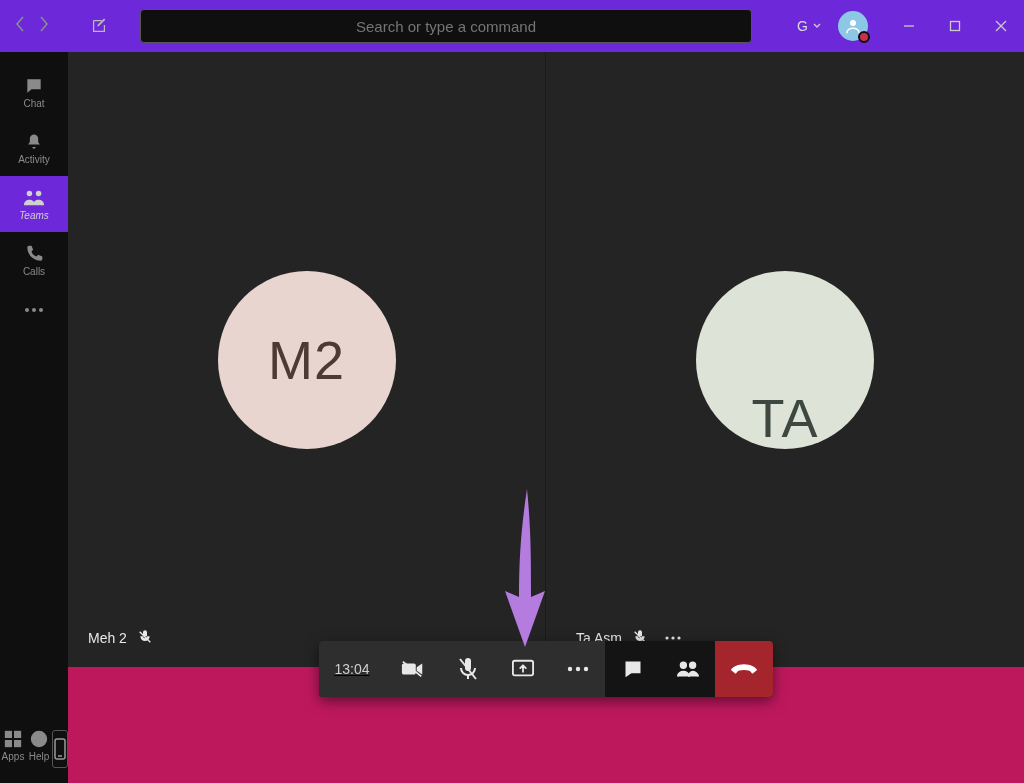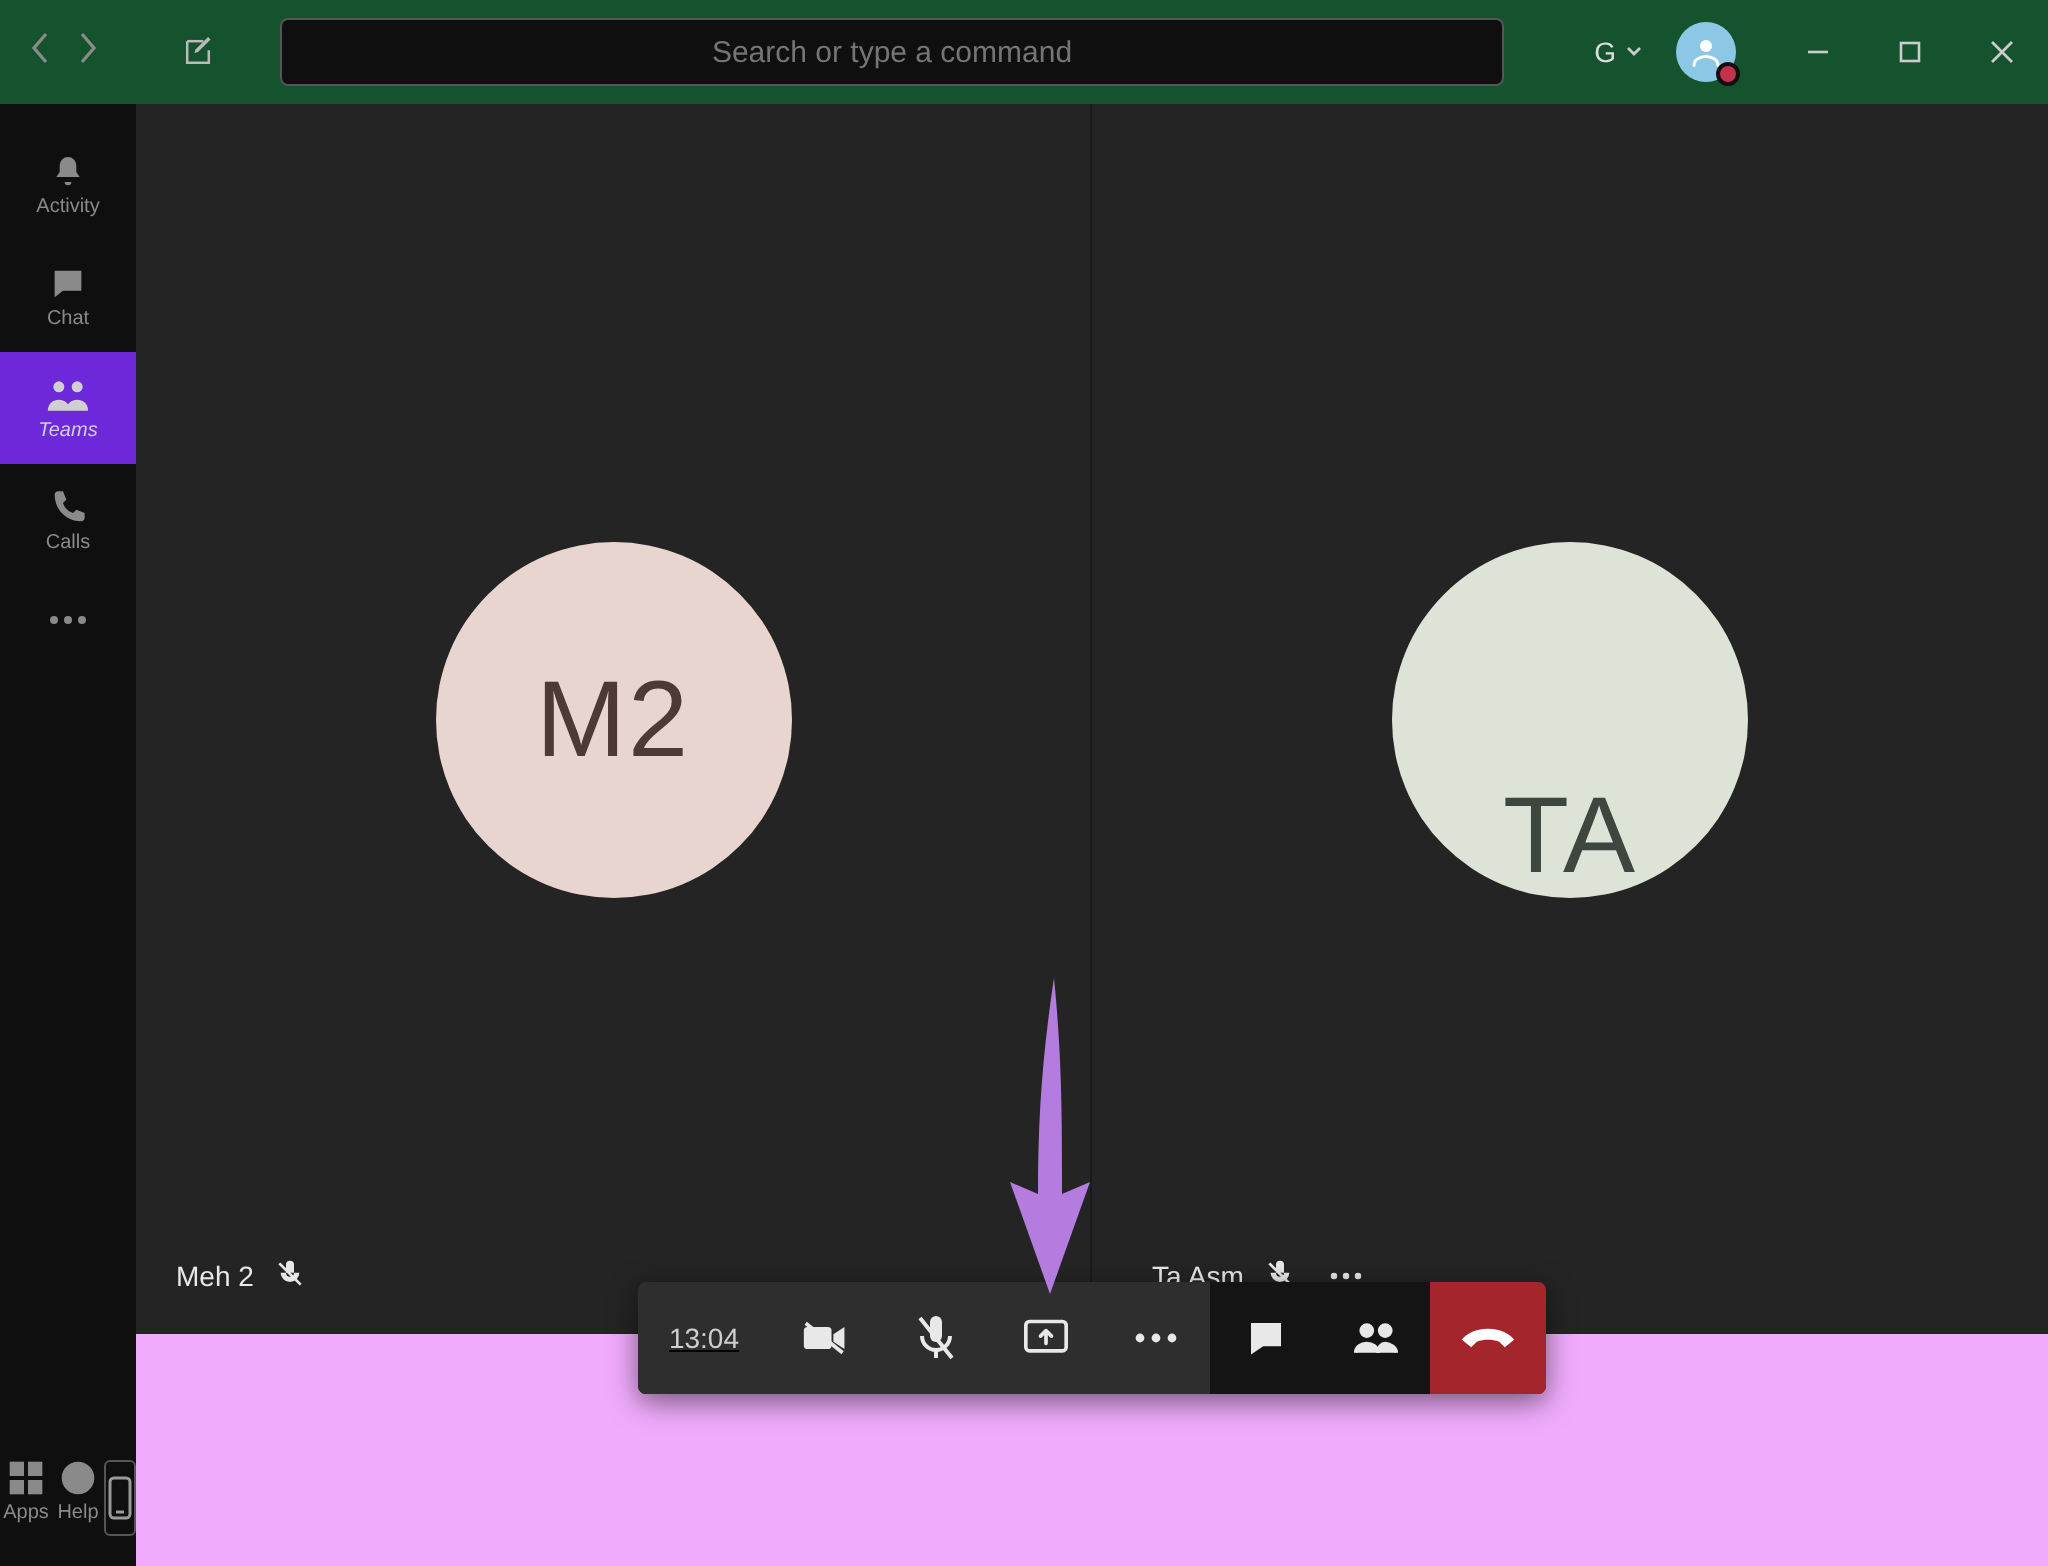--- a/index.html
+++ b/index.html
@@ -1,21 +1,21 @@
 <!DOCTYPE html>
 <html><head>
 <meta charset="utf-8">
 <style>
   * { box-sizing: border-box; margin: 0; padding: 0; }
   html, body { width: 1024px; height: 783px; overflow: hidden; font-family: "Segoe UI", Arial, sans-serif; background:#000; }
 
   
   .titlebar {
     position: absolute; left:0; top:0; width:1024px; height:52px;
-    background:#14532d; display:flex; align-items:center;
+    background:#6d28d9; display:flex; align-items:center;
   }
   .nav-arrows { display:flex; align-items:center; gap:12px; margin-left:14px; }
   .nav-arrows svg { stroke:#8c8c8c; }
   .compose { margin-left:40px; display:flex; align-items:center; justify-content:center; }
 
   .searchbox {
     position:absolute; left:140px; top:9px; width:612px; height:34px;
     border:1px solid #555; border-radius:4px; background:#0f0f0f;
     display:flex; align-items:center; justify-content:center;
     color:#b8b8b8; font-size:15px;
@@ -55,21 +55,21 @@
   .rail-ellipsis { width:68px; height:44px; display:flex; align-items:center; justify-content:center; color:#8a8a8a; font-size:18px; letter-spacing:2px; }
   .rail-bottom { position:absolute; bottom:10px; left:0; width:68px; display:flex; flex-direction:row; align-items:center; gap:0; }
   .device-btn {
     width:38px; height:38px; border:1px solid #555; border-radius:3px;
     display:flex; align-items:center; justify-content:center; margin-top:8px;
   }
 
   
   .stage {
     position:absolute; left:68px; top:52px; width:956px; height:731px;
-    background:#f0abfc; overflow:hidden;
+    background:#be185d; overflow:hidden;
   }
   .tile {
     position:absolute; top:0; width:478px; height:615px;
     background:#252424; display:flex; align-items:center; justify-content:center;
   }
   .tile.left { left:0; border-right:1px solid #1a1a1a; }
   .tile.right { left:478px; }
   .big-avatar {
     width:178px; height:178px; border-radius:50%;
     display:flex; align-items:center; justify-content:center;
@@ -169,29 +169,29 @@
           <line x1="2" y1="2" x2="12" y2="12" stroke-width="1.3"></line>
           <line x1="12" y1="2" x2="2" y2="12" stroke-width="1.3"></line>
         </svg>
     </div>
   </div>
 </div>
 
 <div class="leftrail">
   <div class="rail-item">
     <svg width="20" height="20" viewBox="0 0 24 24">
-        <path d="M12 3a5 5 0 0 0-5 5v4l-2 3h14l-2-3V8a5 5 0 0 0-5-5zm-2 15a2 2 0 0 0 4 0"></path>
-      </svg>
-    <span class="rail-label">Activity</span>
+        <path d="M4 4h16v12H9l-5 4z"></path>
+      </svg>
+    <span class="rail-label">Chat</span>
   </div>
   <div class="rail-item">
     <svg width="20" height="20" viewBox="0 0 24 24">
-        <path d="M4 4h16v12H9l-5 4z"></path>
-      </svg>
-    <span class="rail-label">Chat</span>
+        <path d="M12 3a5 5 0 0 0-5 5v4l-2 3h14l-2-3V8a5 5 0 0 0-5-5zm-2 15a2 2 0 0 0 4 0"></path>
+      </svg>
+    <span class="rail-label">Activity</span>
   </div>
   <div class="rail-item active">
     <svg width="22" height="20" viewBox="0 0 24 20">
       <circle cx="7" cy="5" r="3"></circle>
         <circle cx="17" cy="5" r="3"></circle>
         <path d="M1 18c0-4 3-6 6-6s6 2 6 6zm10 0c0-4 3-6 6-6s6 2 6 6z"></path>
     </svg>
     <span class="rail-label">Teams</span>
   </div>
   <div class="rail-item">

